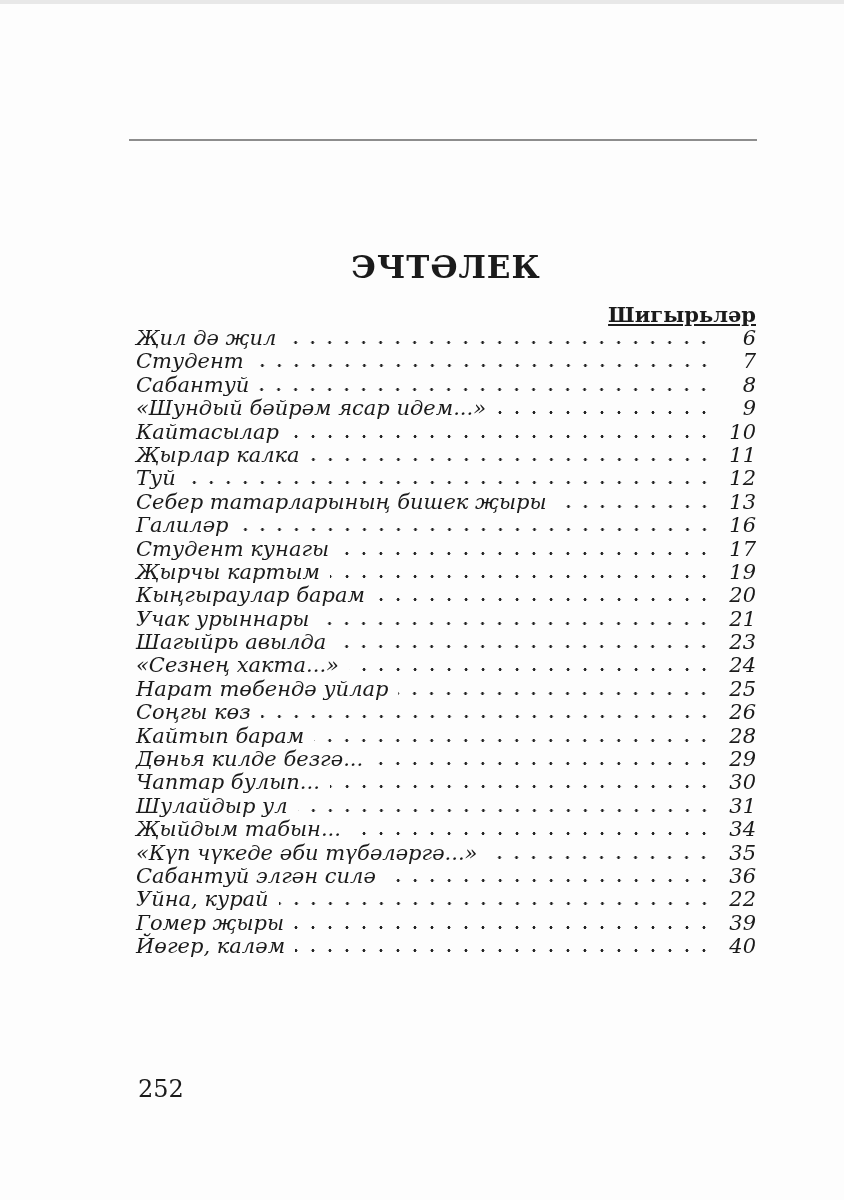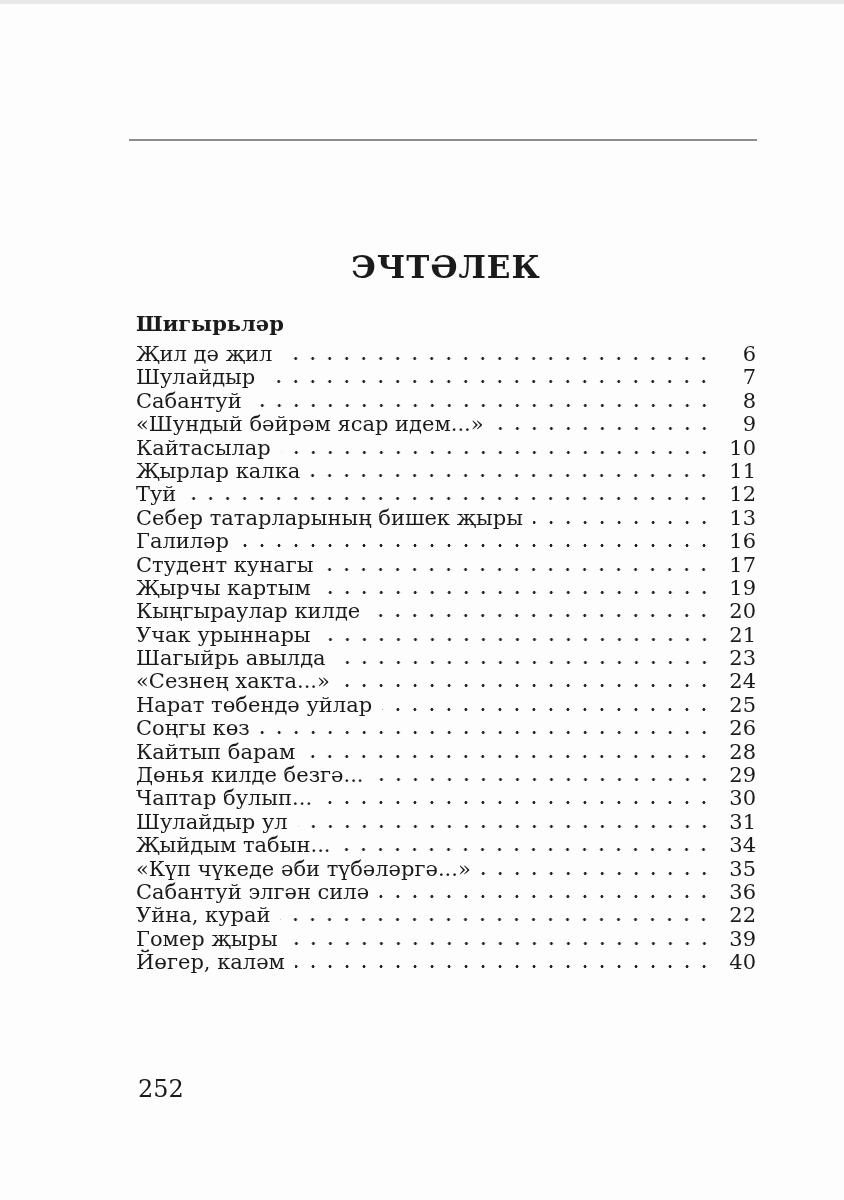--- a/index.html
+++ b/index.html
@@ -32,34 +32,36 @@
     width: 620px;
     margin: 0;
     text-align: center;
     font-size: 31px;
     font-weight: bold;
     letter-spacing: 1px;
     line-height: 1.1;
   }
   .toc-section {
     position: absolute;
-    top: 308px;
+    top: 299px;
     left: 136px;
     width: 620px;
     margin: 0;
-    text-align: left;
+    text-align: right;
     font-size: 21px;
     font-weight: bold;
     line-height: 1.1;
+    text-decoration: underline;
   }
   .toc-list {
     position: absolute;
-    top: 339px;
+    top: 323px;
     left: 136px;
     width: 620px;
+    font-style: italic;
   }
   .toc-row {
     display: flex;
     align-items: baseline;
     height: 23.4px;
     line-height: 23.4px;
     font-size: 21px;
     white-space: nowrap;
   }
   .toc-entry-title {
@@ -99,21 +101,21 @@
 
   <div class="toc-list">
 
       <div class="toc-row">
         <span class="toc-entry-title">Җил дә җил</span>
         <span class="dot-leader"></span>
         <span class="toc-page-num">6</span>
       </div>
 
       <div class="toc-row">
-        <span class="toc-entry-title">Шулайдыр</span>
+        <span class="toc-entry-title">Студент</span>
         <span class="dot-leader"></span>
         <span class="toc-page-num">7</span>
       </div>
 
       <div class="toc-row">
         <span class="toc-entry-title">Сабантуй</span>
         <span class="dot-leader"></span>
         <span class="toc-page-num">8</span>
       </div>
 
@@ -160,21 +162,21 @@
         <span class="toc-page-num">17</span>
       </div>
 
       <div class="toc-row">
         <span class="toc-entry-title">Җырчы картым</span>
         <span class="dot-leader"></span>
         <span class="toc-page-num">19</span>
       </div>
 
       <div class="toc-row">
-        <span class="toc-entry-title">Кыңгыраулар килде</span>
+        <span class="toc-entry-title">Кыңгыраулар барам</span>
         <span class="dot-leader"></span>
         <span class="toc-page-num">20</span>
       </div>
 
       <div class="toc-row">
         <span class="toc-entry-title">Учак урыннары</span>
         <span class="dot-leader"></span>
         <span class="toc-page-num">21</span>
       </div>
 

